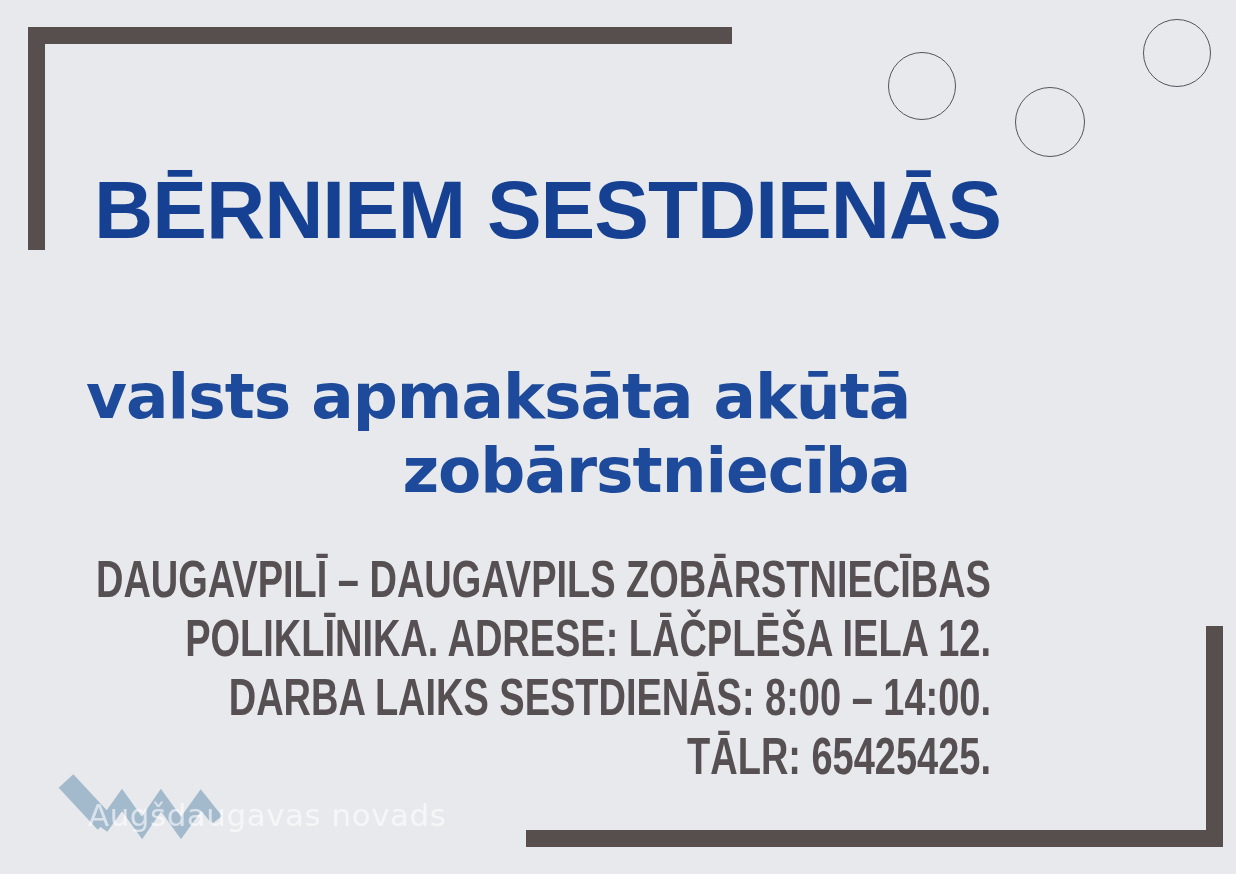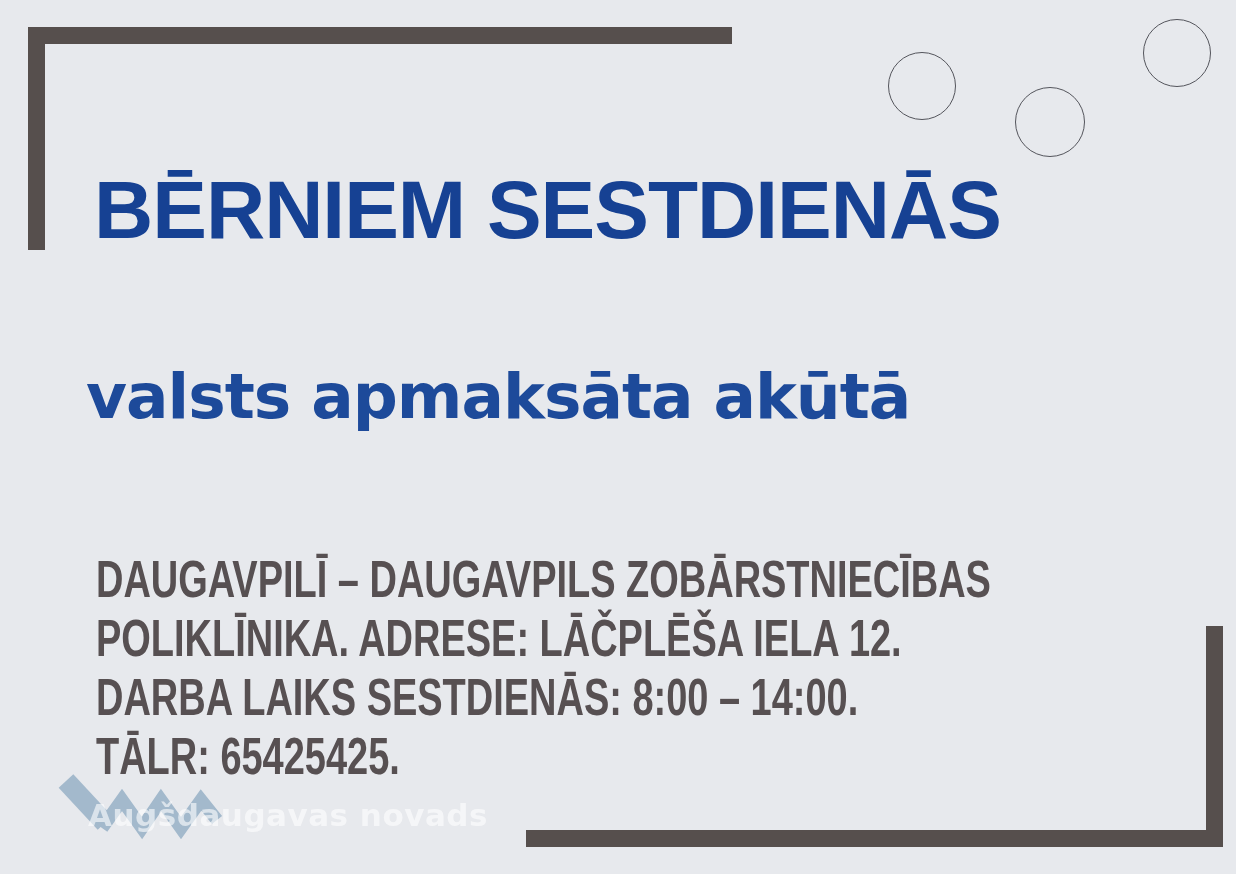--- a/index.html
+++ b/index.html
@@ -11,20 +11,21 @@
     height: 874px;
     background: #e7e9ed;
     font-family: "Liberation Sans", sans-serif;
     overflow: hidden;
   }
   .slide {
     position: relative;
     width: 1236px;
     height: 874px;
     background: #e7e9ed;
+    text-align: right;
   }
 
   
   .bar {
     position: absolute;
     background: #564f4d;
   }
   .tl-h { left: 28px;  top: 27px;  width: 704px; height: 17px; }
   .tl-v { left: 28px;  top: 27px;  width: 17px;  height: 223px; }
   .br-h { left: 526px; top: 830px; width: 697px; height: 17px; }
@@ -89,21 +90,21 @@
   .logo-mark {
     position: absolute;
     left: 56px;
     top: 772px;
   }
   .watermark-text {
     position: absolute;
     left: 88px;
     top: 797px;
     font-family: "DejaVu Sans", sans-serif;
-    font-weight: bold;
+    font-weight: normal;
     font-size: 31px;
     letter-spacing: 0.5px;
     color: rgba(255, 255, 255, 0.6);
     white-space: nowrap;
   }
 </style>
 </head>
 <body>
 
 <div class="slide">
@@ -116,20 +117,21 @@
   <div class="circle c1"></div>
   <div class="circle c2"></div>
   <div class="circle c3"></div>
 
   <div class="title">
     <div>BĒRNIEM SESTDIENĀS</div>
   </div>
 
   <div class="subtitle">
     <div>valsts apmaksāta akūtā</div>
+    <div>zobārstniecība</div>
   </div>
 
   <div class="body-text">
     <div>DAUGAVPILĪ – DAUGAVPILS ZOBĀRSTNIECĪBAS</div>
     <div>POLIKLĪNIKA. ADRESE: LĀČPLĒŠA IELA 12.</div>
     <div>DARBA LAIKS SESTDIENĀS: 8:00 – 14:00.</div>
     <div>TĀLR: 65425425.</div>
   </div>
 
   <div class="logo-mark">

